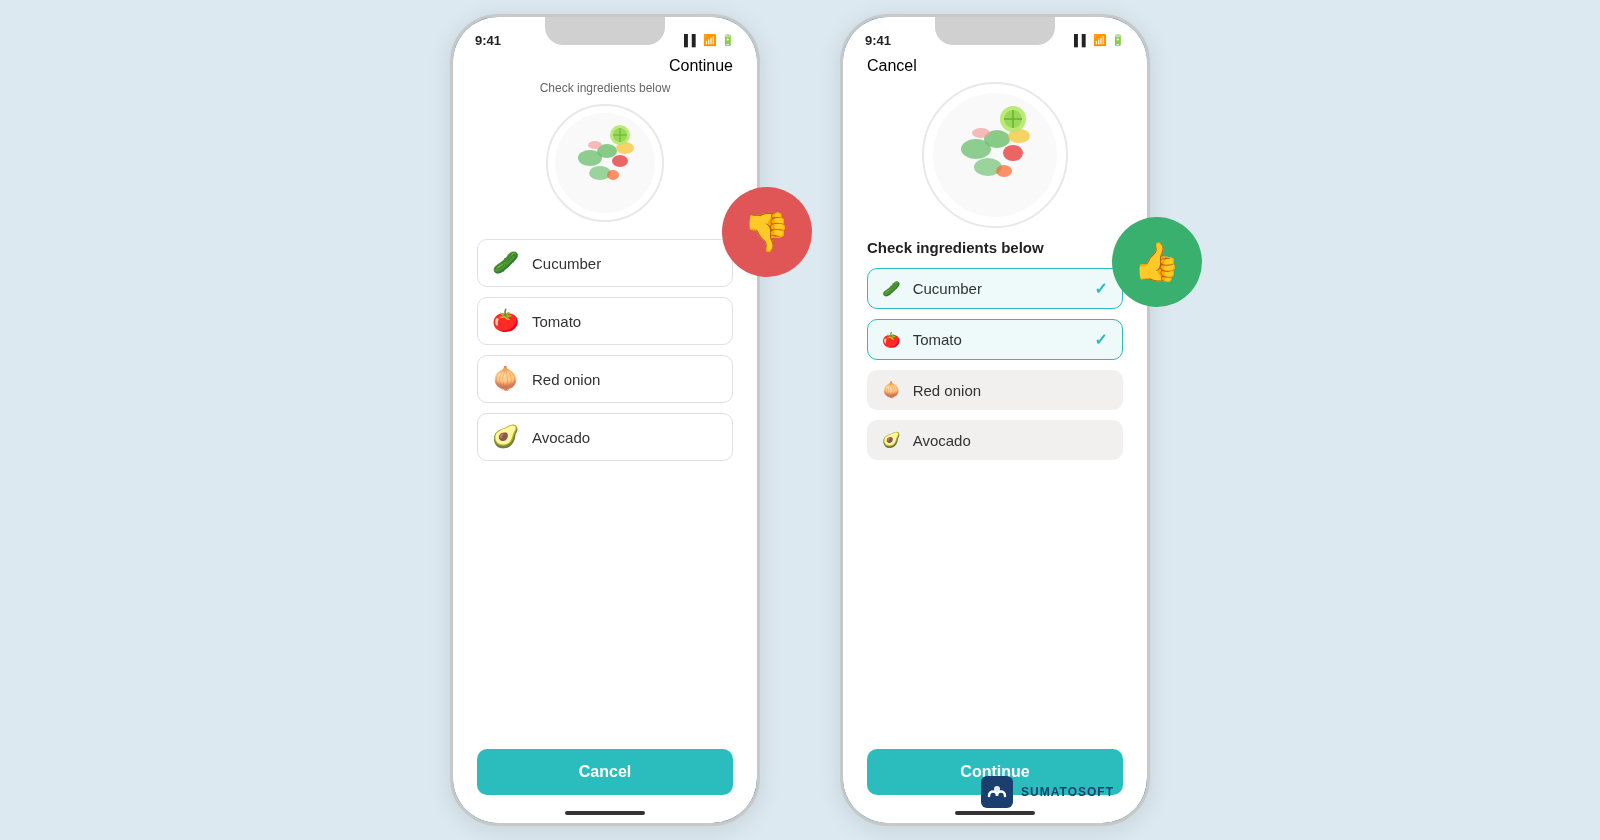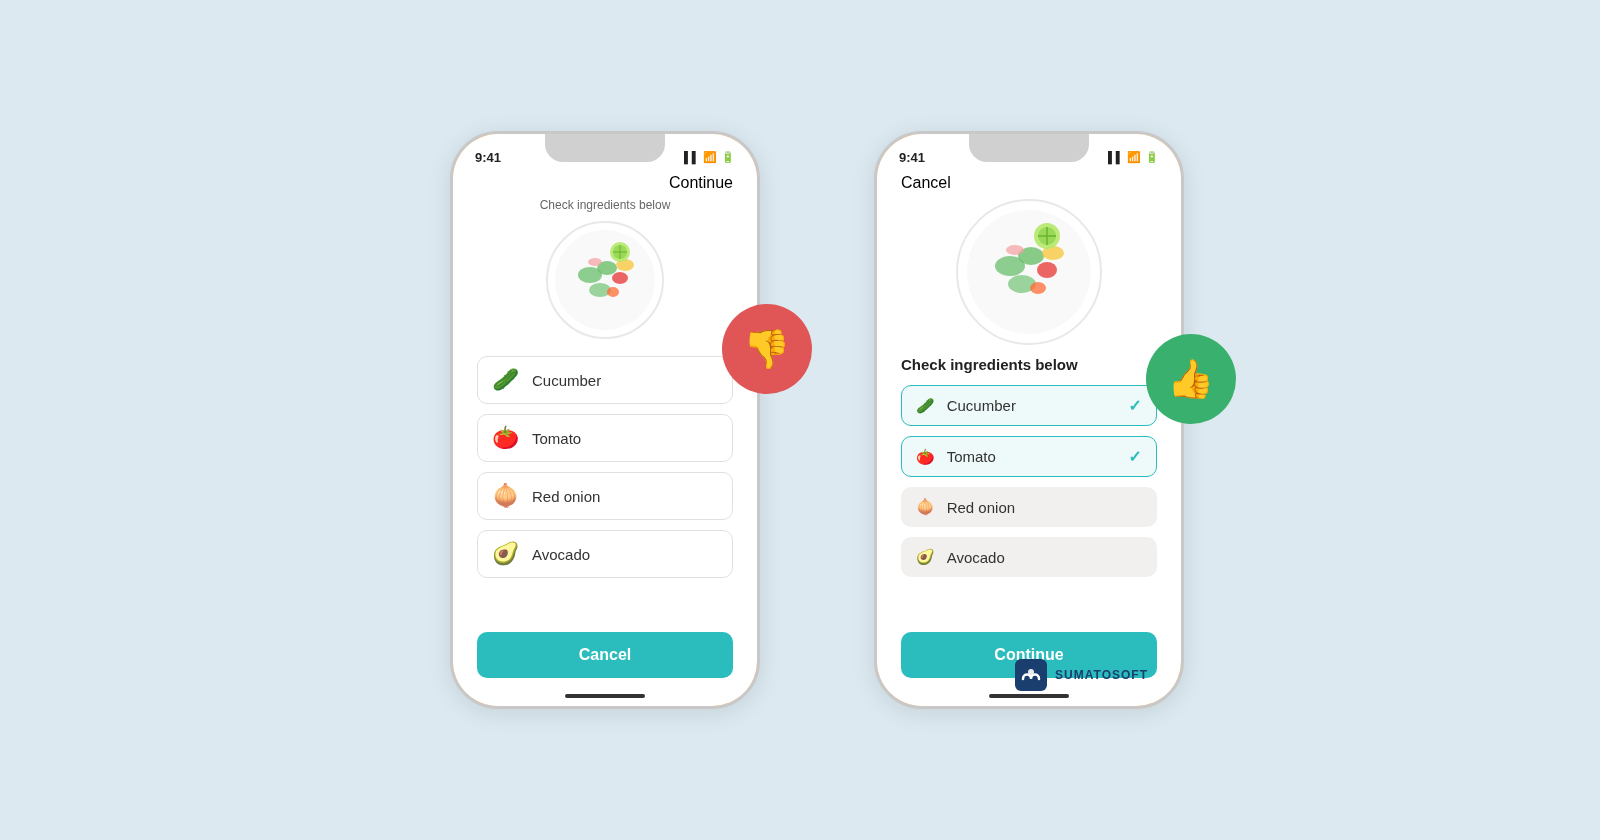--- a/index.html
+++ b/index.html
@@ -16,28 +16,27 @@
     .scene {
       display: flex;
       gap: 80px;
       align-items: center;
       position: relative;
     }
 
     
     .phone {
       width: 310px;
-      height: 578px;
-      background: #fdba74;
+      height: 812px;
+      background: #0369a1;
       border-radius: 48px;
       border: 3px solid #c8c8c8;
       position: relative;
       box-shadow: 0 4px 24px rgba(0,0,0,0.10);
       overflow: visible;
-      margin-left: 34px;
     }
     .phone-inner {
       width: 100%;
       height: 100%;
       background: #fff;
       border-radius: 45px;
       overflow: hidden;
       position: relative;
     }
     

